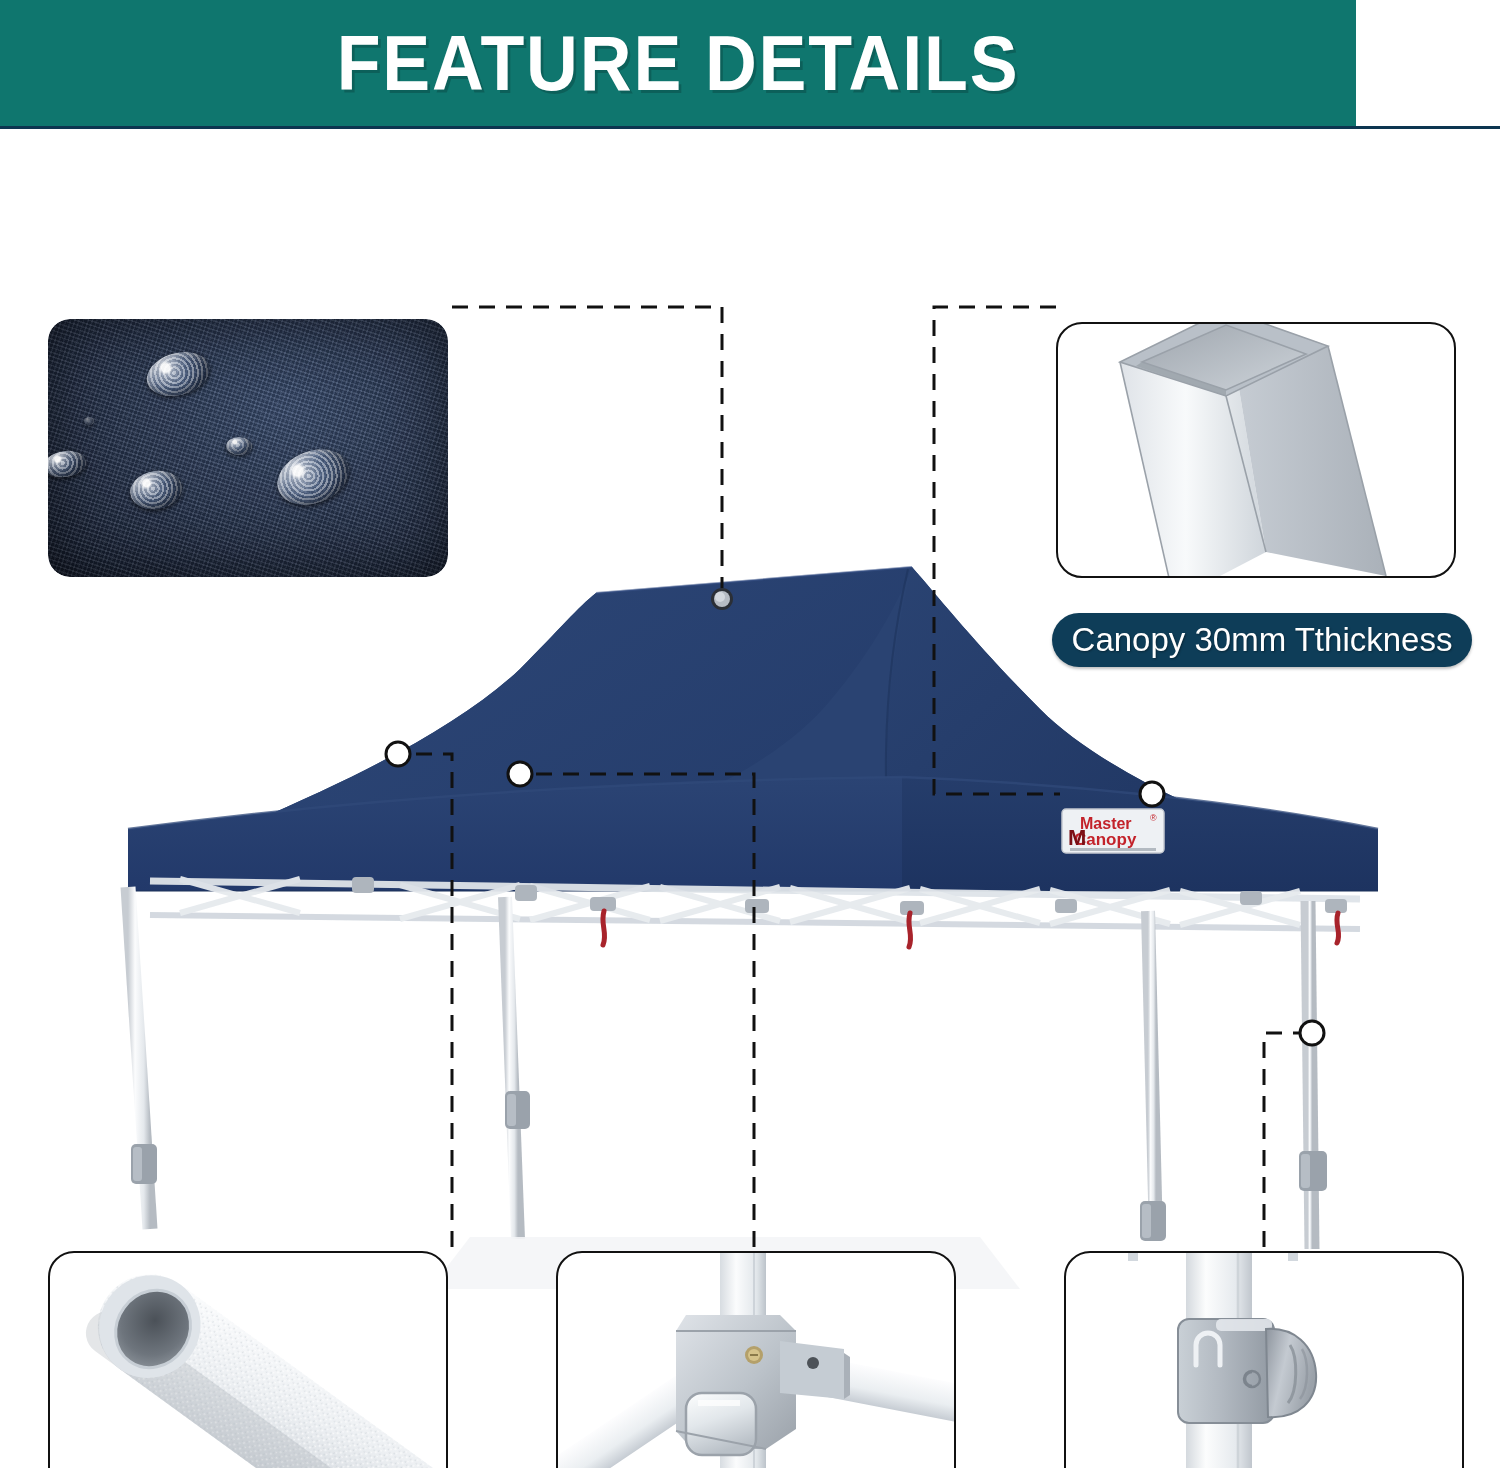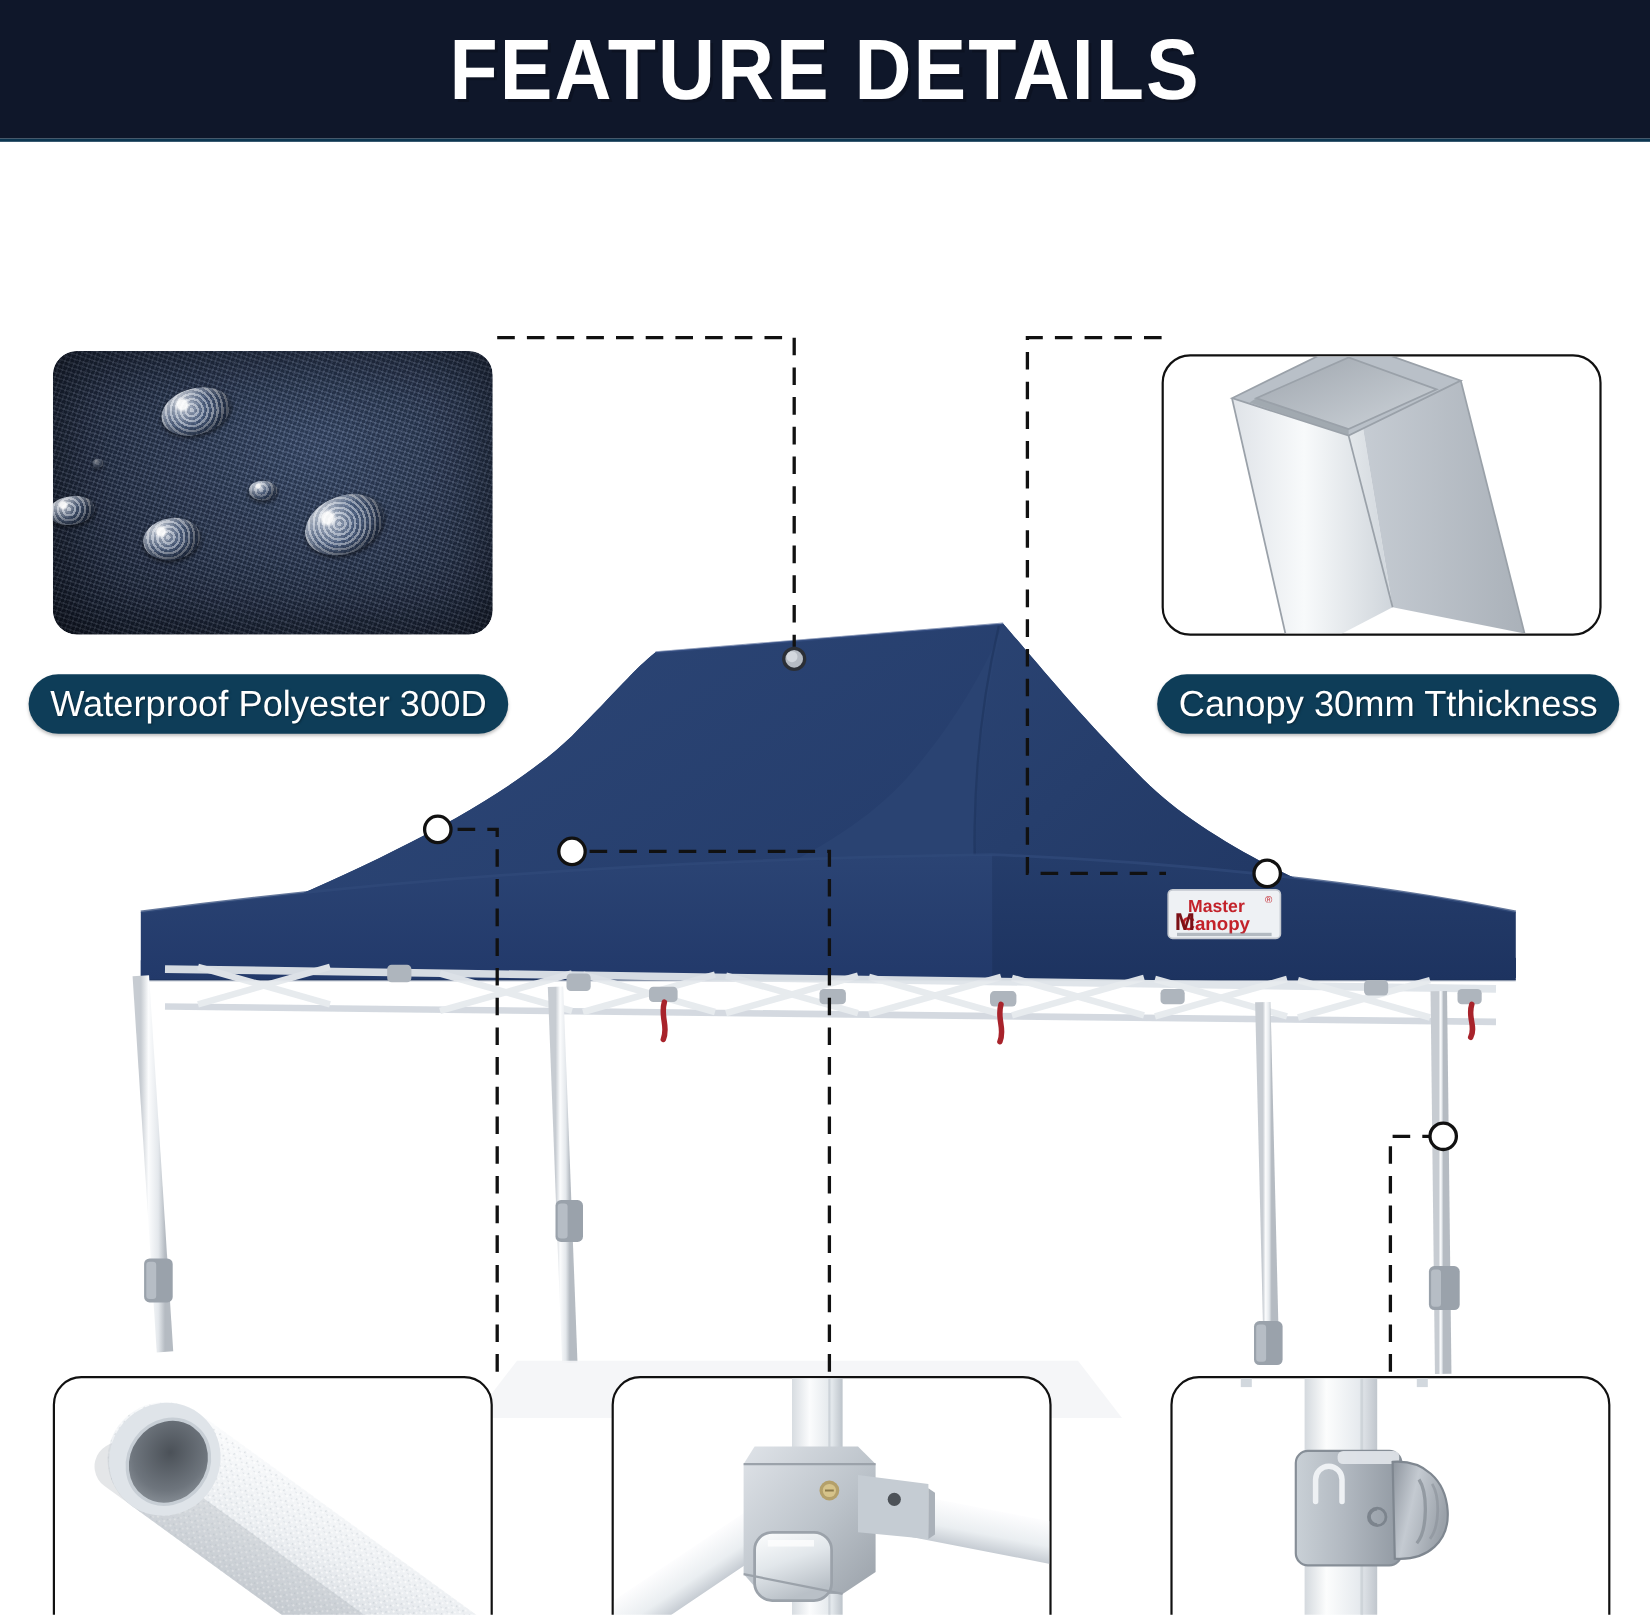--- a/index.html
+++ b/index.html
@@ -1,21 +1,21 @@
 <!DOCTYPE html>
 <html><head>
 <meta charset="utf-8">
 <style>
   html,body{margin:0;padding:0;background:#ffffff;}
   body{width:1500px;height:1468px;position:relative;overflow:hidden;
        font-family:"Liberation Sans","DejaVu Sans",sans-serif;}
 
   
-  #header{position:absolute;left:0;top:0;width:1500px;height:126px;
-          background:#0f172a;display:flex;align-items:center;justify-content:center;}
+  #header{position:absolute;left:0;top:0;width:1356px;height:126px;
+          background:#0f766e;display:flex;align-items:center;justify-content:center;}
   #header-title{color:#ffffff;font-size:78px;font-weight:bold;letter-spacing:2px;
                 transform:scaleX(.92);font-family:"Liberation Sans","DejaVu Sans",sans-serif;
                 text-shadow:3px 3px 0 rgba(0,0,0,.18);white-space:nowrap;}
   #header-rule{position:absolute;left:0;top:126px;width:1500px;height:3px;background:#0c3550;}
 
   
   #stage{position:absolute;left:0;top:129px;width:1500px;height:1339px;background:#fff;}
 
   
   .pill{position:absolute;background:#0e3d58;color:#fff;border-radius:999px;
@@ -424,20 +424,17 @@
 
       <circle cx="186" cy="126" r="8" fill="none" stroke="#7c848d" stroke-width="2.5"></circle>
       <path d="M186,119 A7,7 0 0 0 186,133" stroke="#7c848d" stroke-width="2.5" fill="none"></path>
 
       <path d="M200,76 C228,74 248,92 250,120 C252,148 232,166 202,164 Z" fill="url(#hBtn)" stroke="#7f8790" stroke-width="2"></path>
       <path d="M224,92 C232,104 232,138 222,150" stroke="#8a9199" stroke-width="3" fill="none" opacity=".8"></path>
       <path d="M236,96 C243,108 243,134 234,146" stroke="#8a9199" stroke-width="2.5" fill="none" opacity=".6"></path>
     </svg>
   </div>
 
-  <div class="pill" id="pill-waterproof">
-    <span class="lbl">Waterproof Polyester 300D</span>
-  </div>
   <div class="pill" id="pill-thickness">
     <span class="lbl">Canopy 30mm Tthickness</span>
   </div>
 
 </div>
 
 </body></html>

